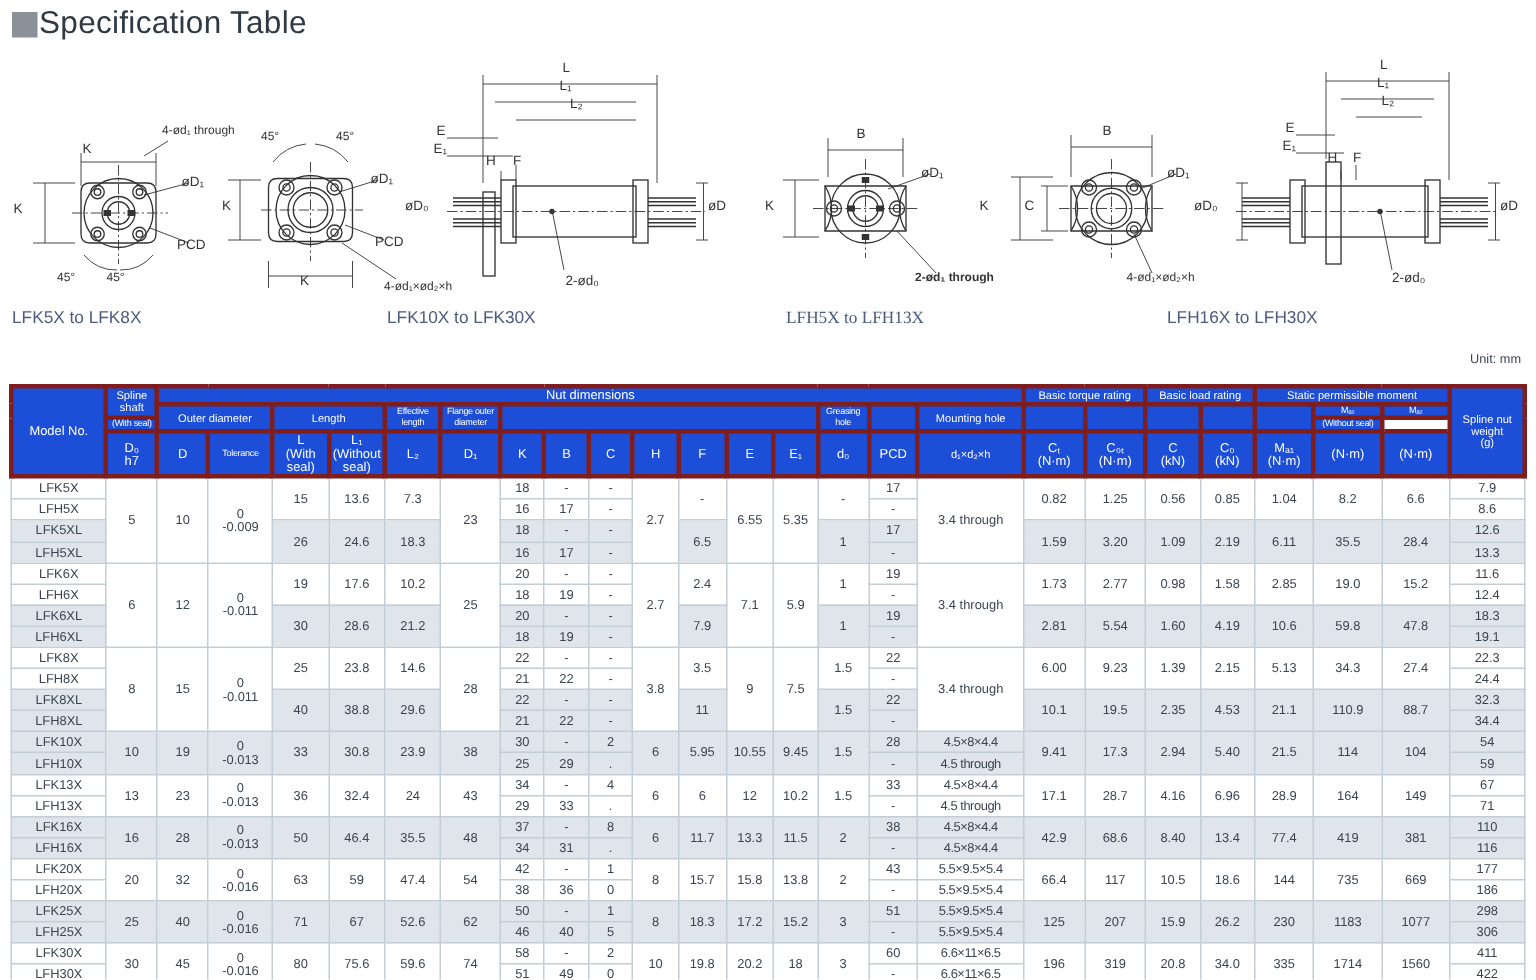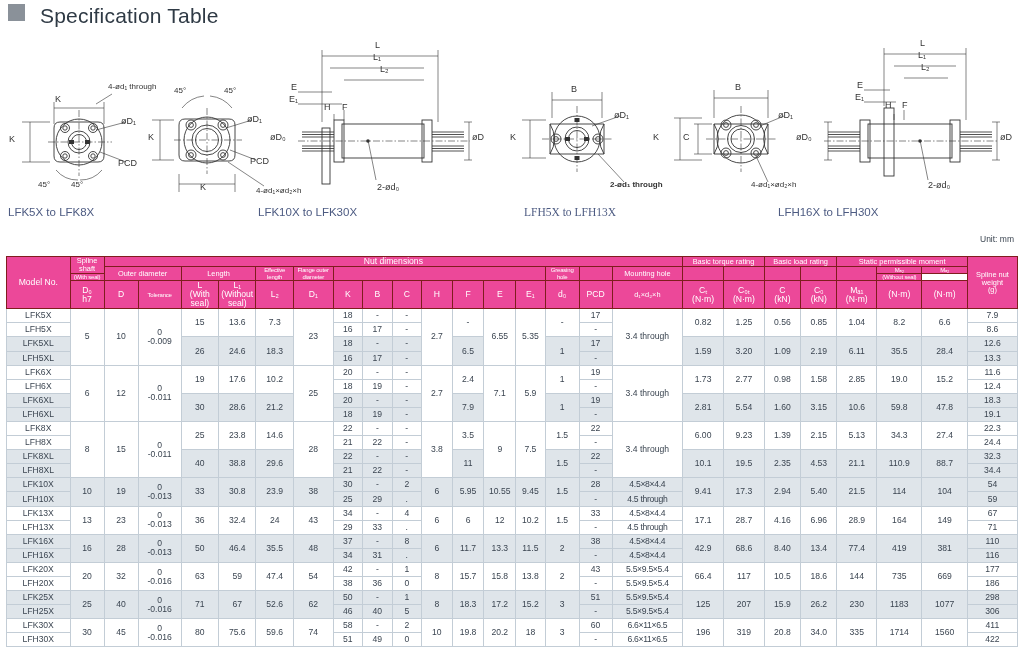--- a/index.html
+++ b/index.html
@@ -2,43 +2,43 @@
 <html><head>
 <meta charset="utf-8">
 <style>
   html,body{margin:0;padding:0;}
   body{
     width:1024px;height:653px;background:#ffffff;
     font-family:"Liberation Sans", sans-serif;
     color:#3b4551;overflow:hidden;position:relative;
   }
   
-  .page-header{position:absolute;left:8px;top:4px;display:flex;align-items:flex-start;gap:15px;}
+  .page-header{position:absolute;left:8px;top:4px;display:flex;align-items:center;gap:1px;}
   .hdr-square{width:17px;height:17px;background:#8a9199;display:block;}
   .hdr-title{font-size:21px;color:#2f3a45;letter-spacing:.2px;}
 
   
   .diagrams{position:absolute;left:0;top:34px;width:1024px;height:198px;}
   .dgrp{position:absolute;}
   .dcap{position:absolute;font-size:11.5px;color:#4d5b82;white-space:nowrap;}
   .svgbox{position:absolute;left:0;top:0;}
 
   .unit-label{position:absolute;right:10px;top:234px;font-size:8.5px;color:#3b4551;}
 
   
   .spec-wrap{position:absolute;left:6px;top:256px;width:1012px;}
   table.spec{border-collapse:collapse;table-layout:fixed;width:1012px;}
   table.spec th,table.spec td{
     border:1px solid #ffffff;
     text-align:center;vertical-align:middle;
     padding:0;font-size:8.6px;line-height:1.04;
   }
   table.spec thead th{
-    background:#ec4899;color:#ffffff;font-weight:normal;
-    border:1px solid #7f1d1d;
+    background:#1d4ed8;color:#ffffff;font-weight:normal;
+    border:3px solid #7f1d1d;
   }
   table.spec thead th.t2{font-size:7.4px;}
   table.spec thead th.t3{font-size:6.0px;letter-spacing:-.2px;}
   table.spec tbody td{
     border:1px solid #c3cdd6;color:#3b4551;
     background:#ffffff;height:13.1px;
   }
   table.spec tbody tr.alt td{background:#dfe5ea;}
   td.model{text-align:left;padding-left:5px;font-size:9px;color:#3b4551;}
   td.tol{font-size:8.2px;line-height:1.0;}
@@ -570,21 +570,21 @@
           <td rowspan="2">21.2</td>
           <td>20</td>
           <td>-</td>
           <td>-</td>
           <td rowspan="2">7.9</td>
           <td rowspan="2">1</td>
           <td>19</td>
           <td rowspan="2">2.81</td>
           <td rowspan="2">5.54</td>
           <td rowspan="2">1.60</td>
-          <td rowspan="2">3.15</td>
+          <td rowspan="2">4.19</td>
           <td rowspan="2">10.6</td>
           <td rowspan="2">59.8</td>
           <td rowspan="2">47.8</td>
           <td>18.3</td>
         </tr>
         <tr class="alt">
           <td class="model">LFH6XL</td>
           <td>18</td>
           <td>19</td>
           <td>-</td>

